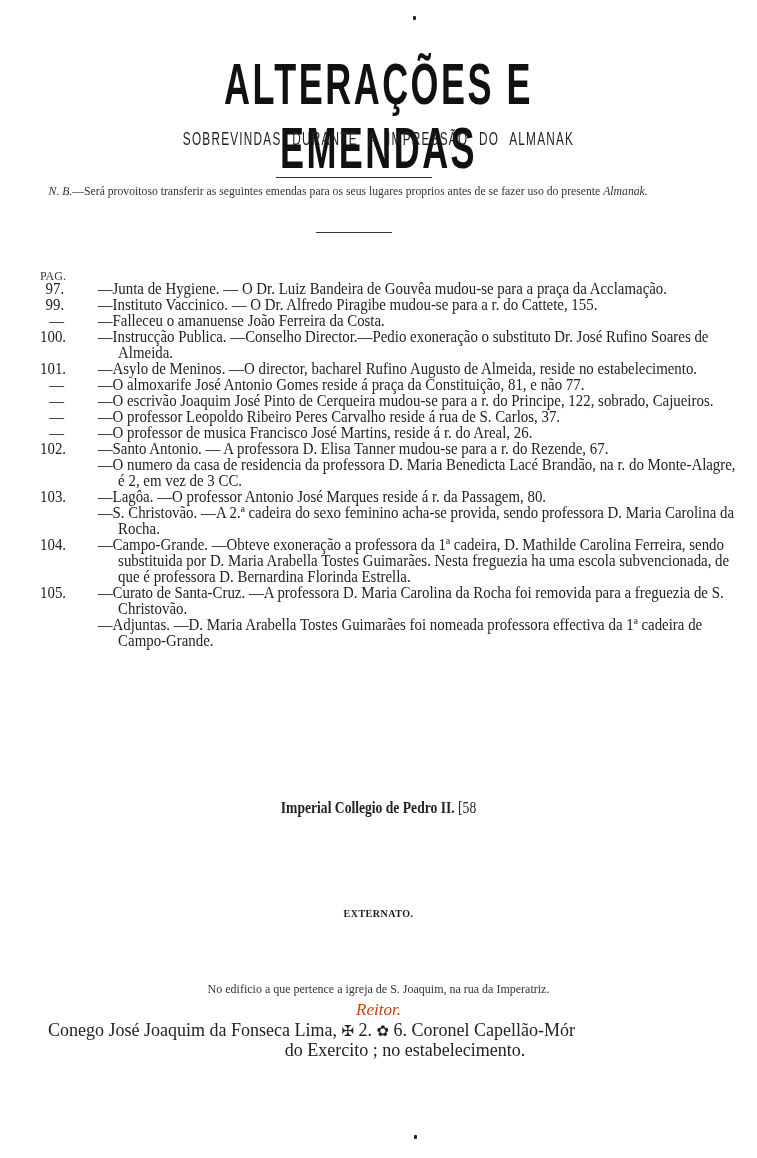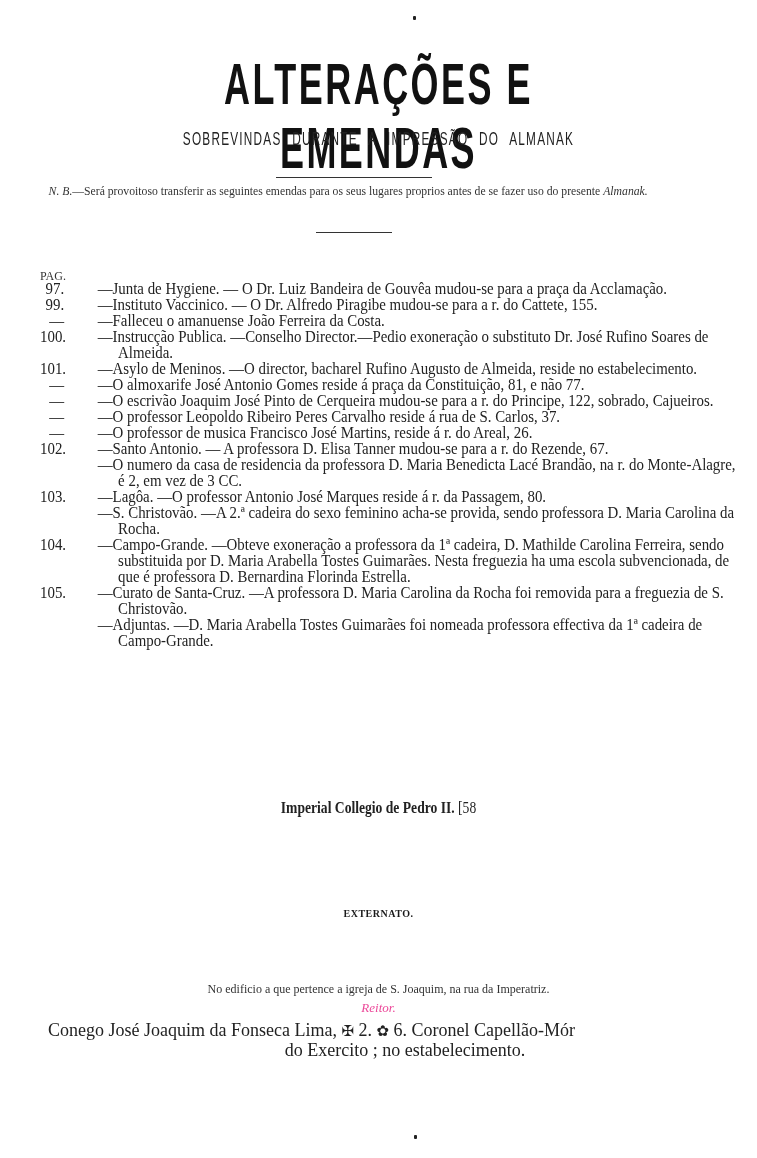--- a/index.html
+++ b/index.html
@@ -27,21 +27,21 @@
   .entry { position: relative; padding-left: 64px; margin: 0; transform: scaleX(0.93); transform-origin: left; width: 690px; }
   .entry .num { position: absolute; left: 0; width: 26px; text-align: right; }
   .entry .text { display: block; text-indent: -22px; margin-left: -2px; padding-left: 22px; }
   .imperial { top: 799px; font-size: 16px; color: #222; transform: scaleX(0.85); }
   .imperial .bracket { font-weight: 400; }
   .para { position: absolute; left: 48px; width: 665px; font-size: 19px; line-height: 20px; color: #222; }
   .p1 { top: 828px; text-align: center; }
   .p2 { top: 881px; text-align: justify; text-indent: 24px; }
   .externato { top: 908px; font-size: 10px; letter-spacing: 0.5px; font-family: Liberation Serif, serif; }
   .edificio { position: absolute; left: 0; width: 757px; top: 982px; text-align: center; font-size: 12px; color: #333; }
-  .reitor-label { position: absolute; left: 0; width: 757px; top: 1000px; text-align: center; font-size: 13px; font-style: italic; color: #ec4899; }
+  .reitor-label { position: absolute; left: 0; width: 757px; top: 1000px; text-align: center; font-size: 17px; font-style: italic; color: #c2410c; }
   .reitor { position: absolute; left: 48px; width: 690px; top: 1021px; font-size: 18px; line-height: 19px; color: #222; }
   .reitor .cont { padding-left: 24px; display: block; text-align: center; }
   .sym { font-size: 15px; }
 </style>
 </head>
 <body>
 
 <div class="page">
 
   <div class="dot" style="left:413px; top:16px;"></div>

